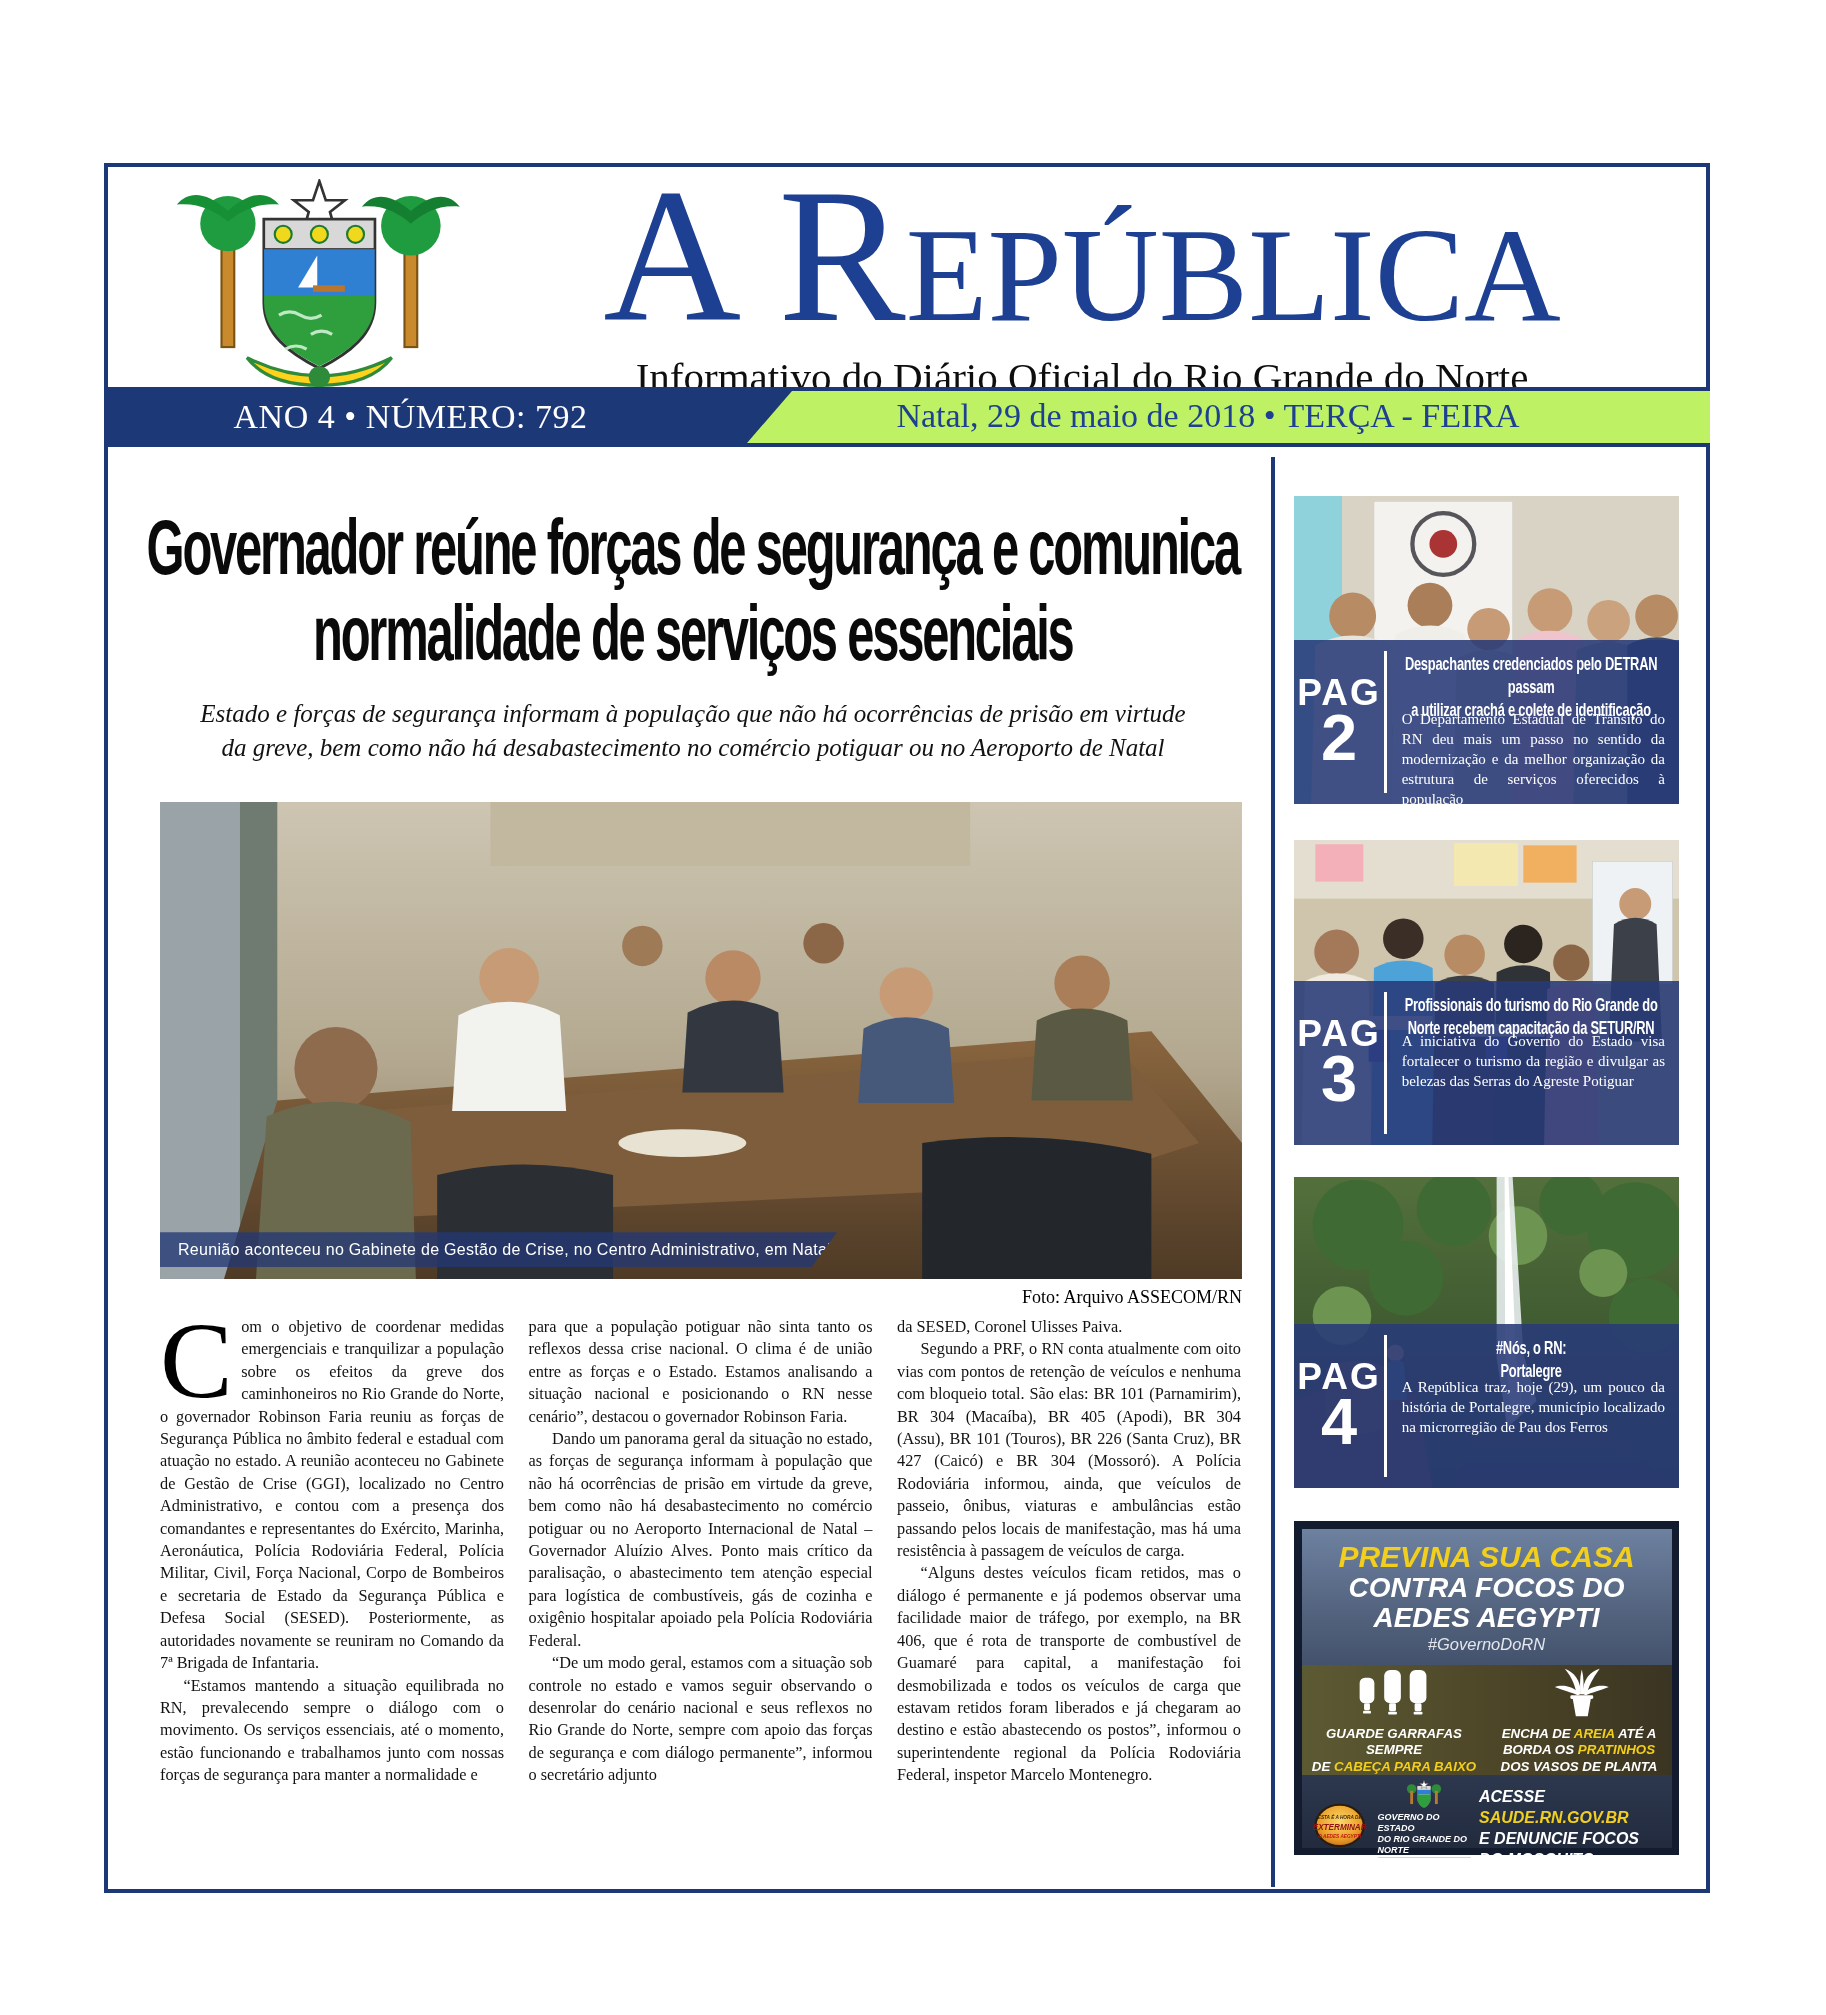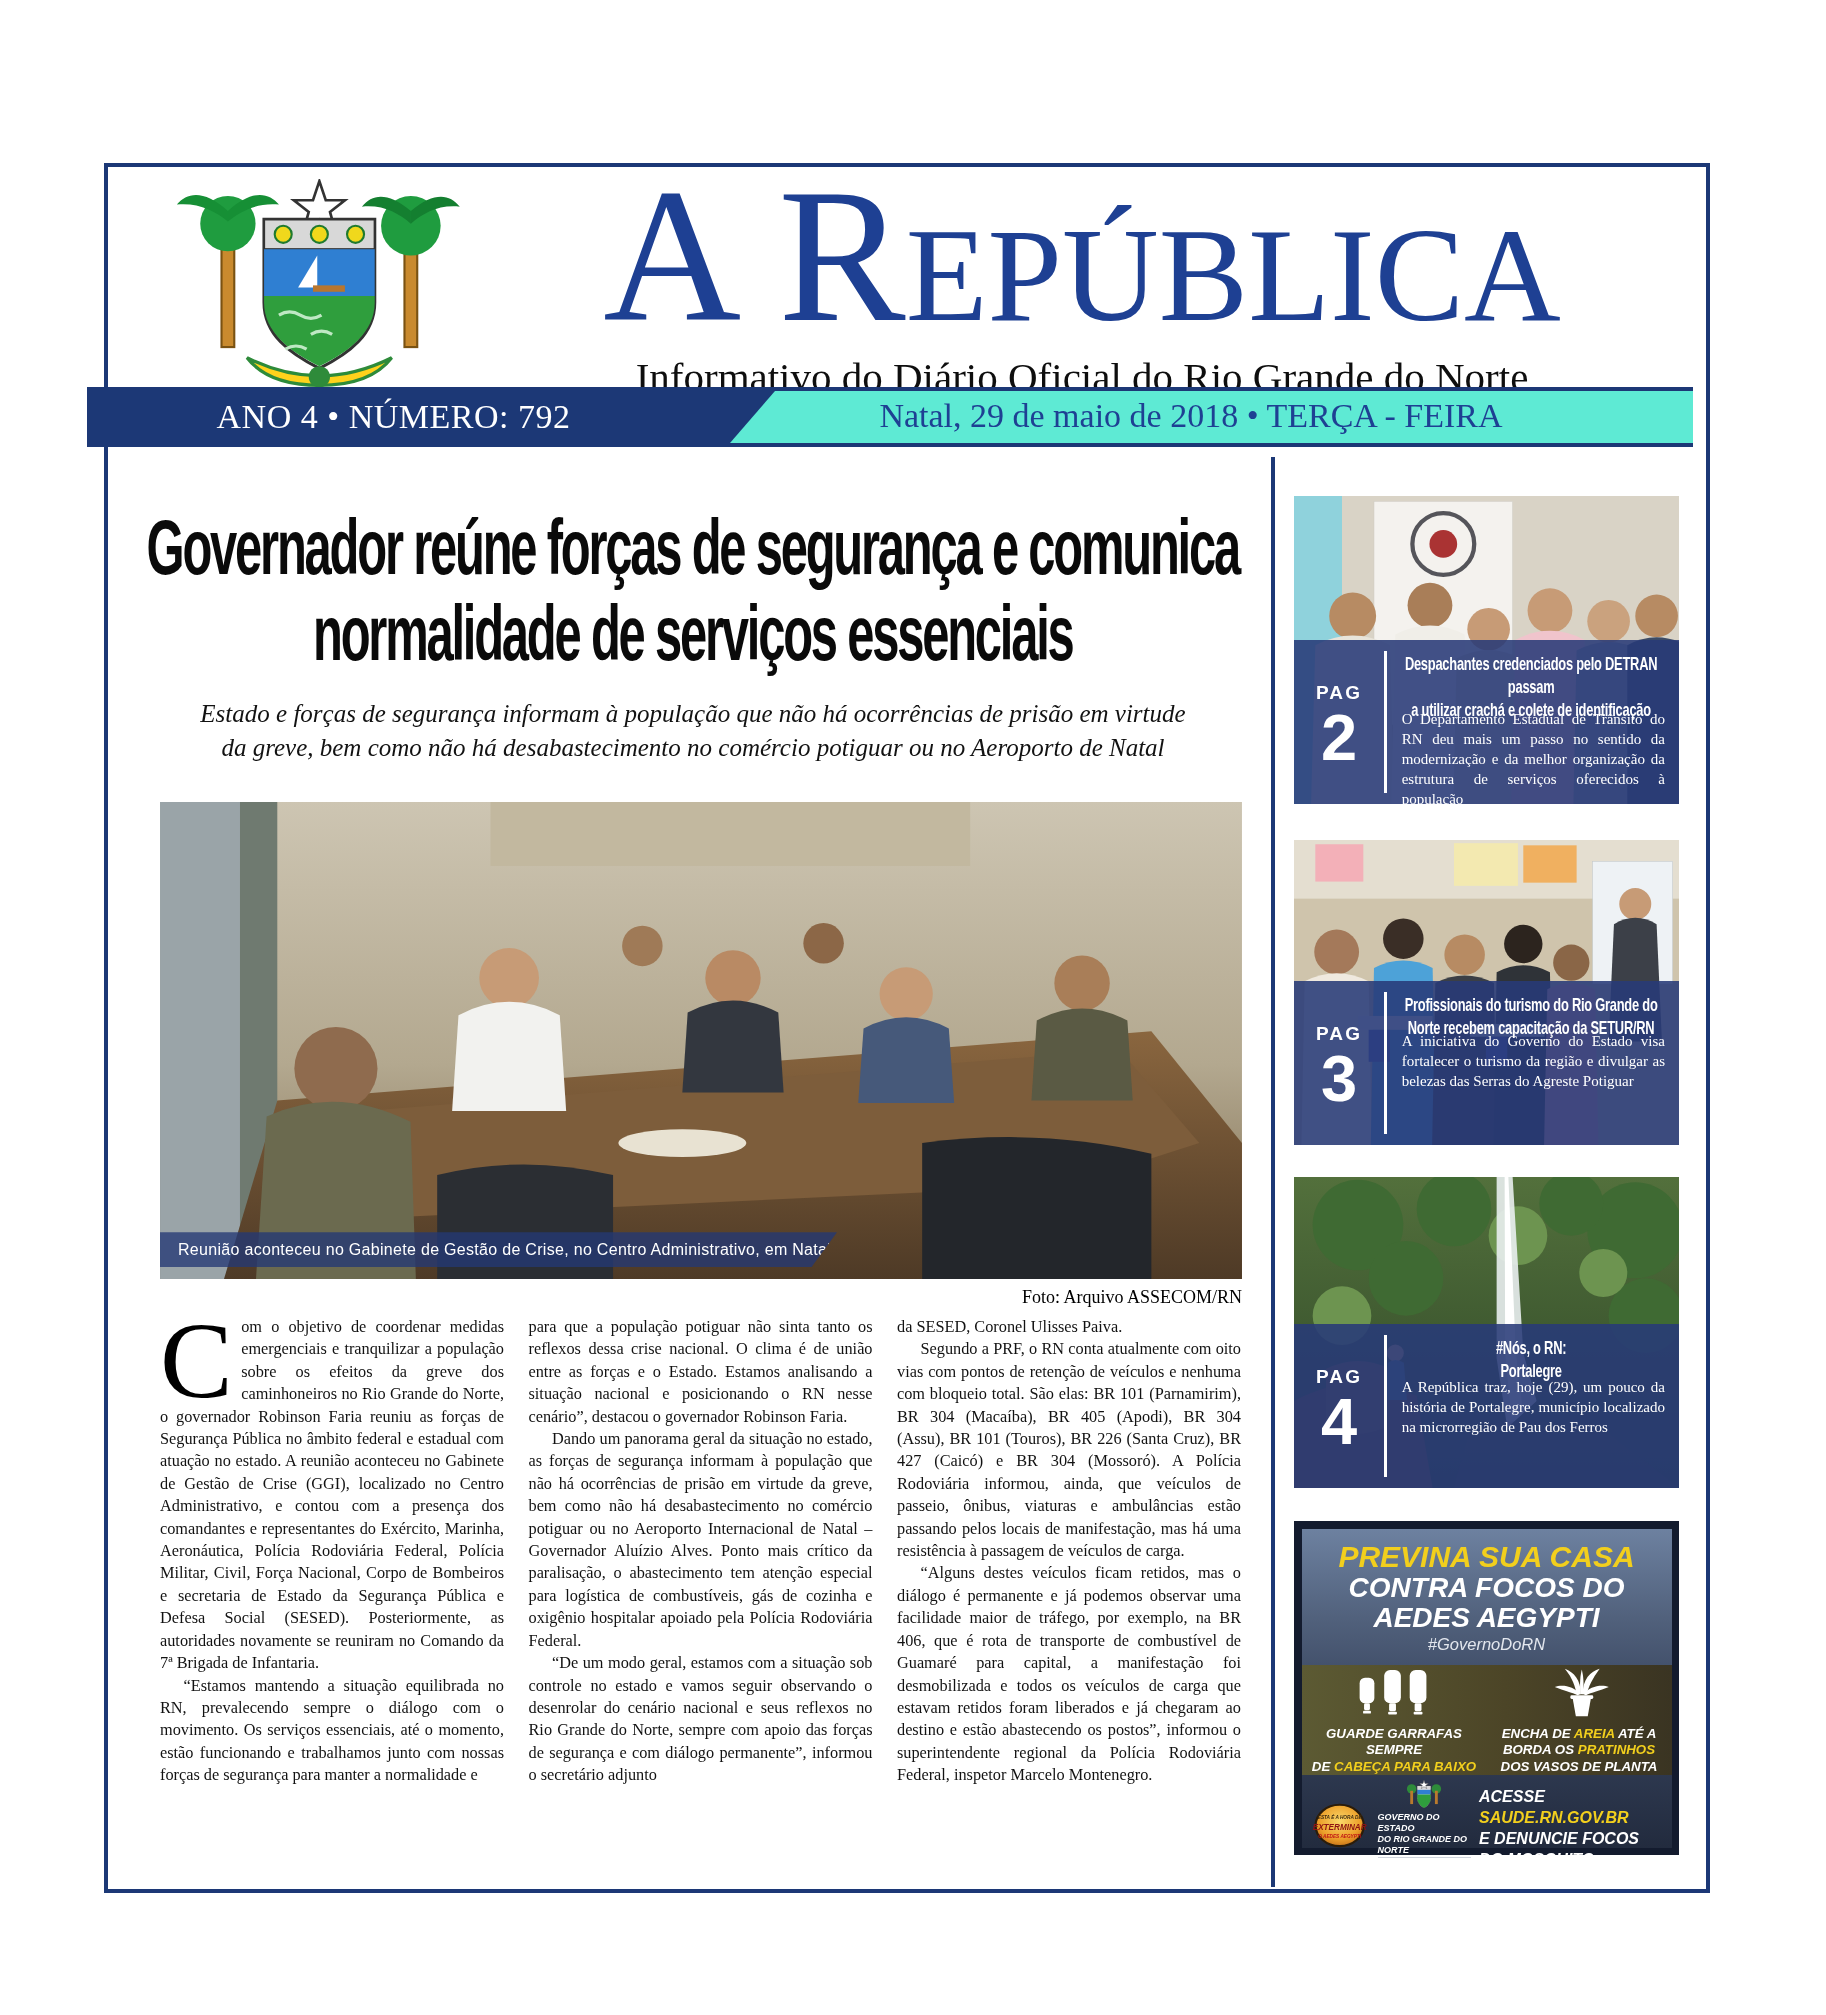--- a/index.html
+++ b/index.html
@@ -13,21 +13,21 @@
 
   
   .mast-title{position:absolute;left:469px;top:160px;width:1226px;text-align:center;
               font-family:"Liberation Serif",serif;font-variant:small-caps;
               font-size:191px;line-height:192px;color:#1E4093;white-space:nowrap;}
   .mast-sub{position:absolute;left:469px;top:353px;width:1226px;text-align:center;
             font-family:"Liberation Serif",serif;font-size:41px;color:#0e0e0e;}
   .crest{position:absolute;left:172px;top:179px;width:299px;height:217px;}
 
   
-  .infobar{position:absolute;left:87px;top:387px;width:1606px;height:60px;background:#5eead4;
+  .infobar{position:absolute;left:104px;top:387px;width:1606px;height:60px;background:#bef264;
            border-top:4.8px solid #1C3876;border-bottom:4.8px solid #1C3876;box-sizing:border-box;}
   .infobar .left-seg{position:absolute;left:0;top:0;width:688px;height:100%;background:#1C3876;
            clip-path:polygon(0 0,100% 0,calc(100% - 45px) 100%,0 100%);
            display:flex;align-items:center;justify-content:center;padding-right:75px;box-sizing:border-box;}
   .infobar .edition{color:#ffffff;font-family:"Liberation Serif",serif;font-size:34px;letter-spacing:0.5px;}
   .infobar .date{position:absolute;left:704px;width:800px;top:0;height:50px;line-height:50px;
            text-align:center;color:#1E4093;font-family:"Liberation Serif",serif;font-size:34px;}
 
   
   .headline{position:absolute;left:128px;top:505px;width:1386px;text-align:center;
@@ -51,21 +51,21 @@
   .dropcap{float:left;font-family:"Liberation Serif",serif;font-size:109px;line-height:80px;
        margin:5.3px 8.5px -9.6px 0;color:#000;}
 
   
   .card{position:absolute;left:1294px;width:385px;overflow:hidden;background:#cfc8ba;}
   .card .photo{position:absolute;left:0;top:0;width:100%;height:100%;}
   .card .overlay{position:absolute;left:0;right:0;bottom:0;height:164px;background:rgba(40,58,120,0.88);
        display:flex;align-items:stretch;}
   .pagcol{width:90px;display:flex;flex-direction:column;align-items:center;justify-content:center;
        color:#fff;font-family:"Liberation Sans",sans-serif;font-weight:700;}
-  .pagcol .lbl{font-size:19px;letter-spacing:2.1px;line-height:30px;}
+  .pagcol .lbl{font-size:37px;letter-spacing:2.1px;line-height:30px;}
   .pagcol .num{font-size:65px;line-height:59px;}
   .vline{width:2.7px;background:#ffffff;margin:10.7px 0;}
   .cardtxt{flex:1;padding:10.7px 14px 6.4px 15px;color:#ffffff;overflow:hidden;}
   .cardtitle{width:331px;transform:scale(0.78,1.16);transform-origin:0 0;text-align:center;
        font-family:"Liberation Sans",sans-serif;font-weight:700;font-size:16.5px;line-height:20px;letter-spacing:-0.3px;}
   .cardbody{font-family:Liberation Serif, serif;font-size:15px;line-height:20px;text-align:justify;margin-top:8.5px;}
 
   
   .ad{position:absolute;left:1294px;top:1521px;width:385px;height:334px;background:#131b2e;
       padding:7.5px;box-sizing:border-box;}

